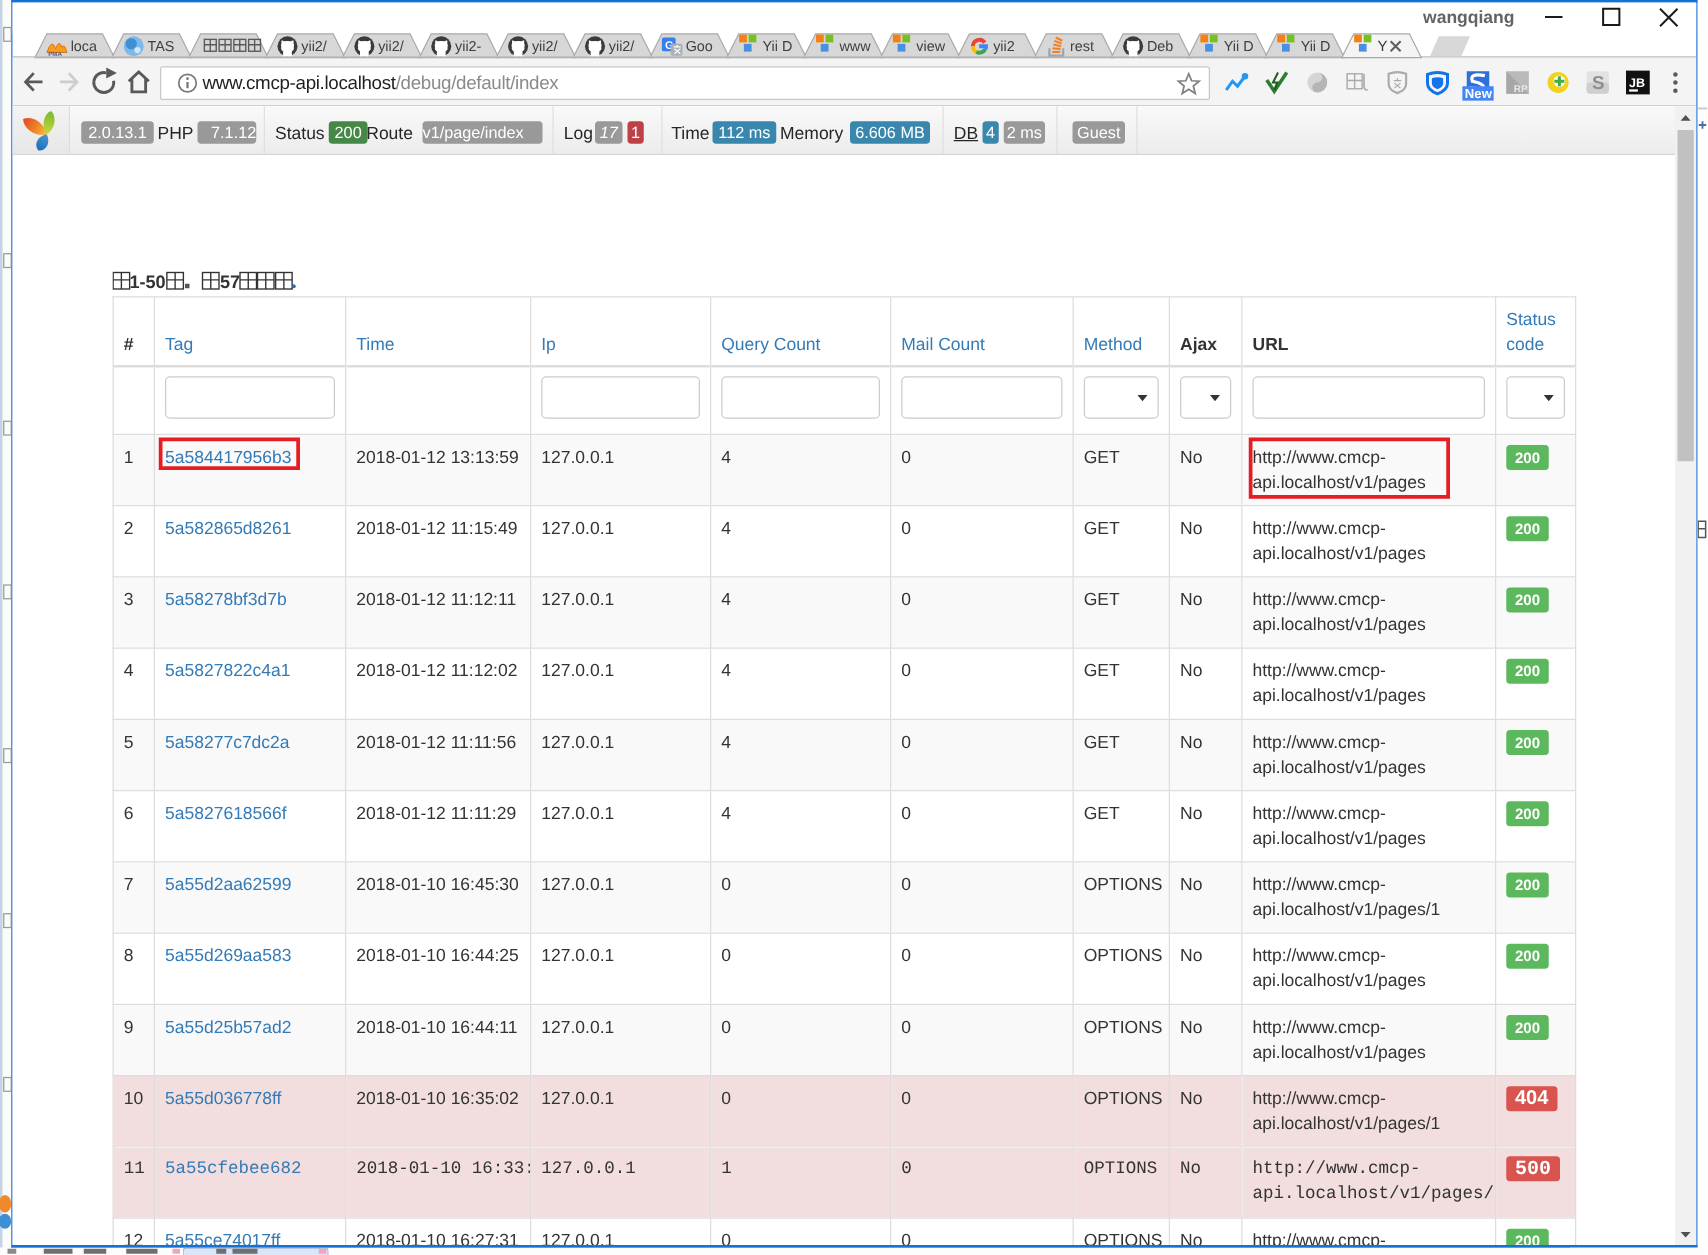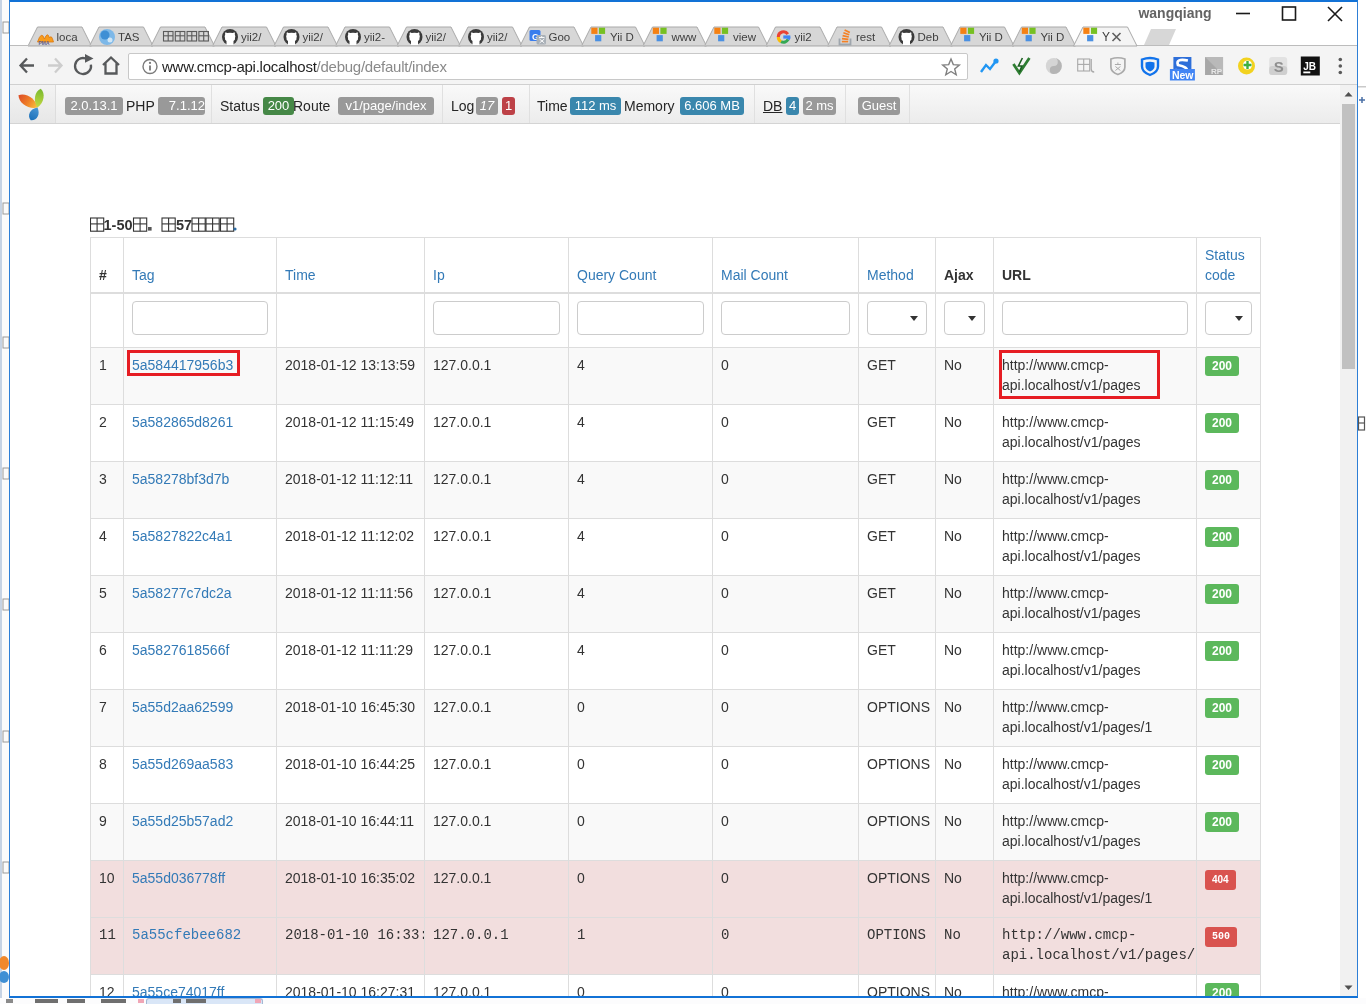--- a/index.html
+++ b/index.html
@@ -48,21 +48,21 @@
 tr.danger td { background:#f2dede; }
 a.tag { color:#337ab7; text-decoration:none; }
 .flt td { vertical-align:middle; }
 .flt input { width:100%; height:34px; border:1px solid #ccc; border-radius:4px; background:#fff; display:block; }
 .flt .sel { position:relative; width:100%; height:34px; border:1px solid #ccc; border-radius:4px; background:#fff; }
 .flt .sel:after { content:""; position:absolute; right:8px; top:14px;
   border-left:4px solid transparent; border-right:4px solid transparent; border-top:5px solid #333; }
 .badge200 { display:inline-block; background:#5cb85c; color:#fff; font-weight:bold;
   font-size:12px; line-height:14px; padding:3px 7px; border-radius:3px; }
 .badge404, .badge500 { display:inline-block; background:#d9534f; color:#fff; font-weight:bold;
-  font-size:10px; line-height:14px; padding:3px 7px; border-radius:3px; }
+  font-size:16px; line-height:14px; padding:3px 7px; border-radius:3px; }
 
 .redbox { position:absolute; border:3px solid #e61d23; z-index:50; }
 
 #sbar { position:absolute; left:1330px; top:0; width:17px; height:912px; background:#f1f1f1; }
 #sthumb { position:absolute; left:2px; top:19px; width:13px; height:265px; background:#c1c1c1; }
 #tabstrip-svg { z-index:3; }
 </style>
 </head>
 <body>
 <div id="desk">
@@ -311,21 +311,21 @@
               <path d="M0 0 C4.5 -5.9, 12 -5.9, 14.5 0 C12 5.9, 4.5 5.9, 0 0 Z" fill="url(#pb)"></path>
             </g>
 </svg>
           <div class="lbl lbl-g" style="left:55px;width:58px;text-align:center;">2.0.13.1</div>
           <div class="ydtxt" style="left:116px;">PHP</div>
           <div class="lbl lbl-g" style="left:148px;width:47px;text-align:right;">7.1.12</div>
           <div style="position:absolute;left:201px;top:0;width:1px;height:38px;background:#e0e0e0;"></div>
           <div class="ydtxt" style="left:210px;">Status</div>
           <div class="lbl lbl-green" style="left:253px;width:31px;text-align:center;">200</div>
           <div class="ydtxt" style="left:283px;">Route</div>
-          <div class="lbl lbl-g" style="left:328px;width:96px;text-align:center;">v1/page/index</div>
+          <div class="lbl lbl-g" style="left:328px;width:96px;text-align:left;">v1/page/index</div>
           <div style="position:absolute;left:432px;top:0;width:1px;height:38px;background:#e0e0e0;"></div>
           <div class="ydtxt" style="left:441px;">Log</div>
           <div class="lbl lbl-g" style="left:466px;width:22px;text-align:center;font-style:italic;">17</div>
           <div class="lbl lbl-red" style="left:492px;width:13px;text-align:center;">1</div>
           <div style="position:absolute;left:519px;top:0;width:1px;height:38px;background:#e0e0e0;"></div>
           <div class="ydtxt" style="left:527px;">Time</div>
           <div class="lbl lbl-blue" style="left:560px;width:51px;text-align:center;">112 ms</div>
           <div class="ydtxt" style="left:614px;text-align:right;">Memory</div>
           <div class="lbl lbl-blue" style="left:670px;width:64px;text-align:center;">6.606 MB</div>
           <div style="position:absolute;left:744px;top:0;width:1px;height:38px;background:#e0e0e0;"></div>

